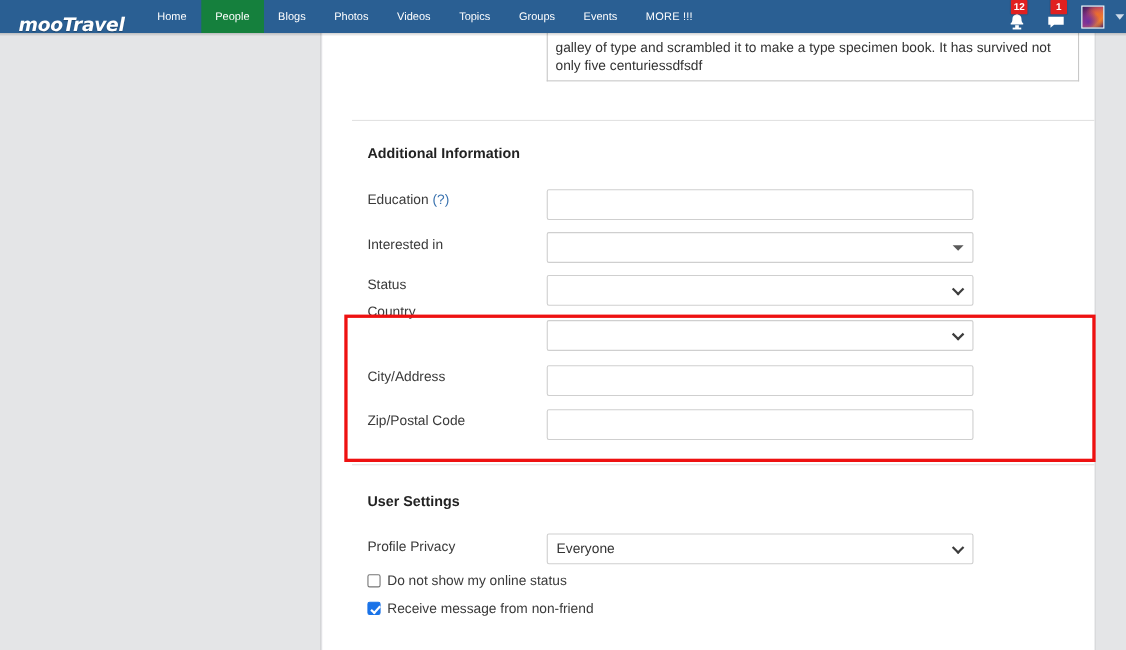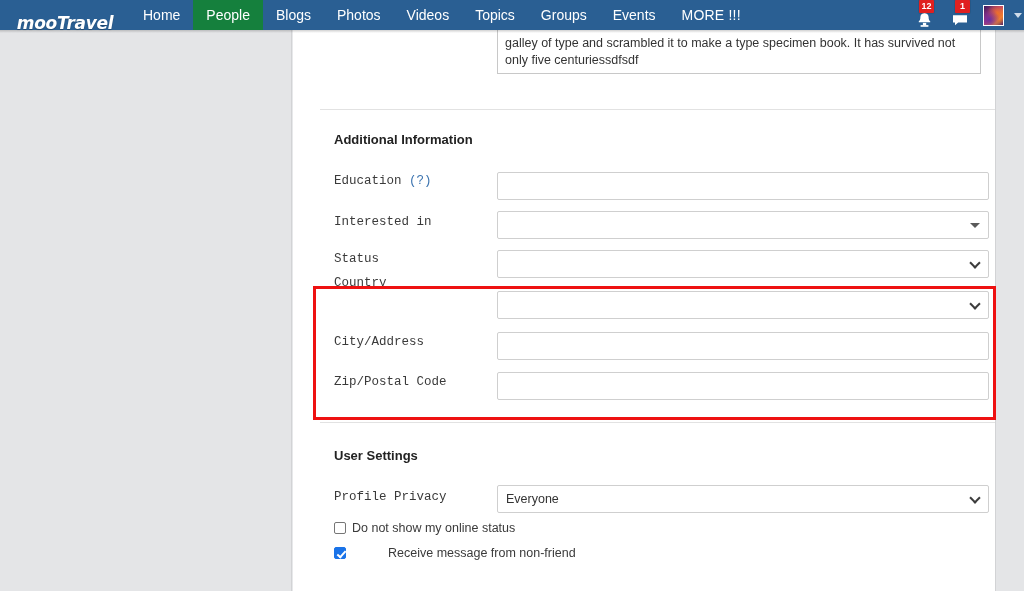--- a/index.html
+++ b/index.html
@@ -38,21 +38,21 @@
     margin-top: 16px;
   }
   .nav {
     display: flex; align-items: stretch;
     height: 30px;
   }
   .nav-item {
     display: flex; align-items: center;
     padding: 0 13px;
     color: #ffffff;
-    font-size: 14px;
+    font-size: 10px;
     white-space: nowrap;
     cursor: pointer;
   }
   .nav-item.active { background: #15803d; }
   .nav-item.more { font-weight: normal; letter-spacing: 0.2px; }
   .nav-spacer { flex: 1 1 auto; }
 
   .nav-right {
     display: flex; align-items: center;
     padding-right: 2px;
@@ -140,27 +140,26 @@
 
   .section-title {
     position: absolute; left: 41px;
     font-size: 13px; font-weight: bold; color: #222;
   }
 
   .row-label {
     position: absolute; left: 41px;
     font-size: 12.5px; color: #3a3a3a;
     white-space: nowrap;
-    font-family: Liberation Mono, monospace;
   }
   .row-label .hint { color: #3b73af; }
 
   .field {
     position: absolute; left: 204px;
-    width: 492px; height: 28px;
+    width: 388px; height: 28px;
     border: 1px solid #cfcfcf;
     background: #fff;
     border-radius: 2px;
     font-size: 12.5px;
     color: #333;
     padding: 0 8px;
     display: flex; align-items: center;
   }
   .field.select { padding-right: 22px; }
   .field .value { flex: 1 1 auto; }
@@ -320,19 +319,19 @@
     <div class="field select" style="top:455px;">
       <span class="value">Everyone</span>
       <span class="chev"></span>
     </div>
 
     <div class="check-row" style="top:491px;">
       <span class="cbox"></span>
       <span>Do not show my online status</span>
     </div>
 
-    <div class="check-row" style="top:516px;gap:36px;">
+    <div class="check-row" style="top:516px;">
       <span class="cbox checked"></span>
       <span>Receive message from non-friend</span>
     </div>
 
   </div>
 </div>
 
 </body></html>

